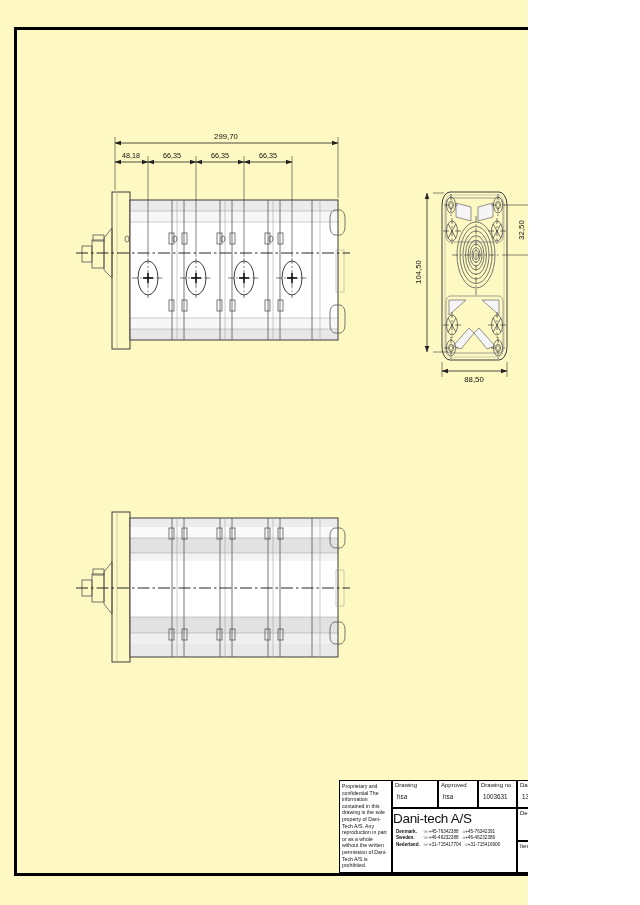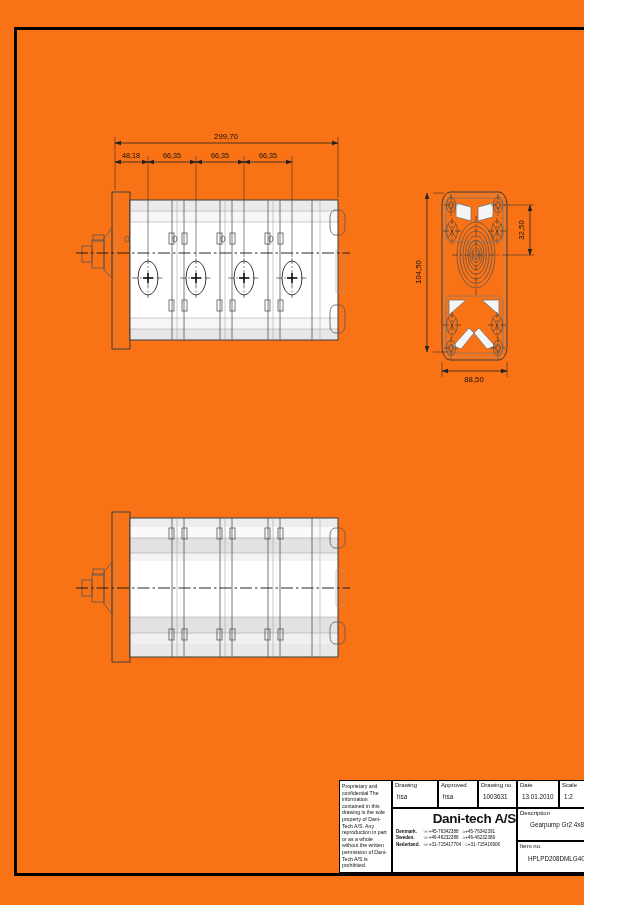--- a/index.html
+++ b/index.html
@@ -1,29 +1,29 @@
 <!DOCTYPE html>
 <html><head>
 <meta charset="utf-8">
 <style>
   html,body{margin:0;padding:0;background:#fff;}
-  .page{position:relative;width:584px;height:905px;background:#f97316;overflow:hidden;
+  .page{position:relative;width:528px;height:905px;background:#fef9c3;overflow:hidden;
         font-family:"Liberation Sans", sans-serif;}
   .frame{position:absolute;left:14px;top:27px;width:616px;height:849px;
          border:3px solid #000;box-sizing:border-box;}
   .drawing-svg{position:absolute;left:0;top:0;}
 
   
   .tblock{position:absolute;left:339px;top:780px;width:290px;height:93px;background:#000;}
   .cell{position:absolute;background:#fff;border:1.3px solid #000;box-sizing:border-box;
         overflow:hidden;color:#111;}
   .cl-label{font-size:6px;line-height:7px;padding:1px 0 0 2px;}
   .cl-value{font-size:6.3px;line-height:7px;padding:4px 0 0 4px;}
   .prop-text{font-size:5.2px;line-height:6.6px;padding:2px 2px;}
-  .company{font-size:13.5px;font-weight:bold;text-align:right;margin-top:2px;letter-spacing:-0.3px;}
+  .company{font-size:13.5px;font-weight:normal;text-align:left;margin-top:2px;letter-spacing:-0.3px;}
   .contact-row{display:flex;font-size:4.6px;line-height:6.4px;padding-left:3px;white-space:nowrap;}
   .contact-row .country{font-weight:bold;width:27px;flex:0 0 27px;}
   .contact-row .num{margin-right:4px;}
   .contacts{margin-top:3px;}
 
   
   .ol{fill:none;stroke:#3c3c3c;stroke-width:1;}
   .thin{fill:none;stroke:#555;stroke-width:0.8;}
   .lite{fill:none;stroke:#999;stroke-width:0.5;}
   .dim{stroke:#222;stroke-width:0.8;fill:none;}

